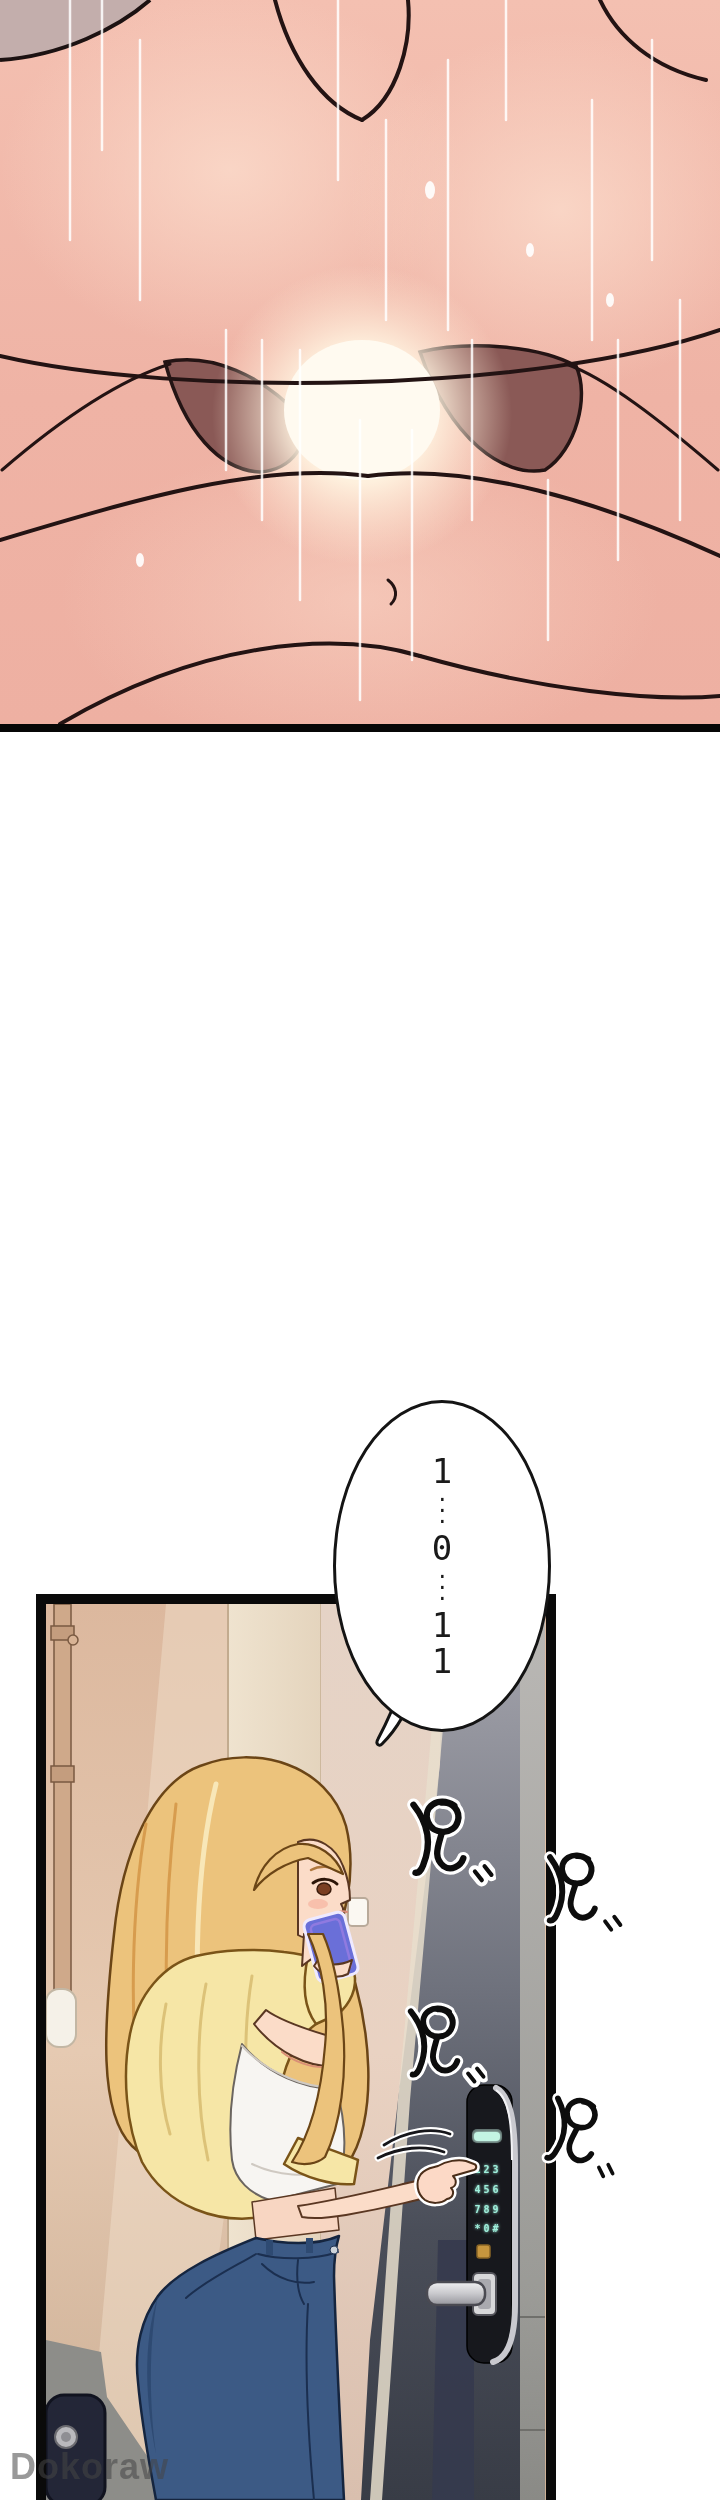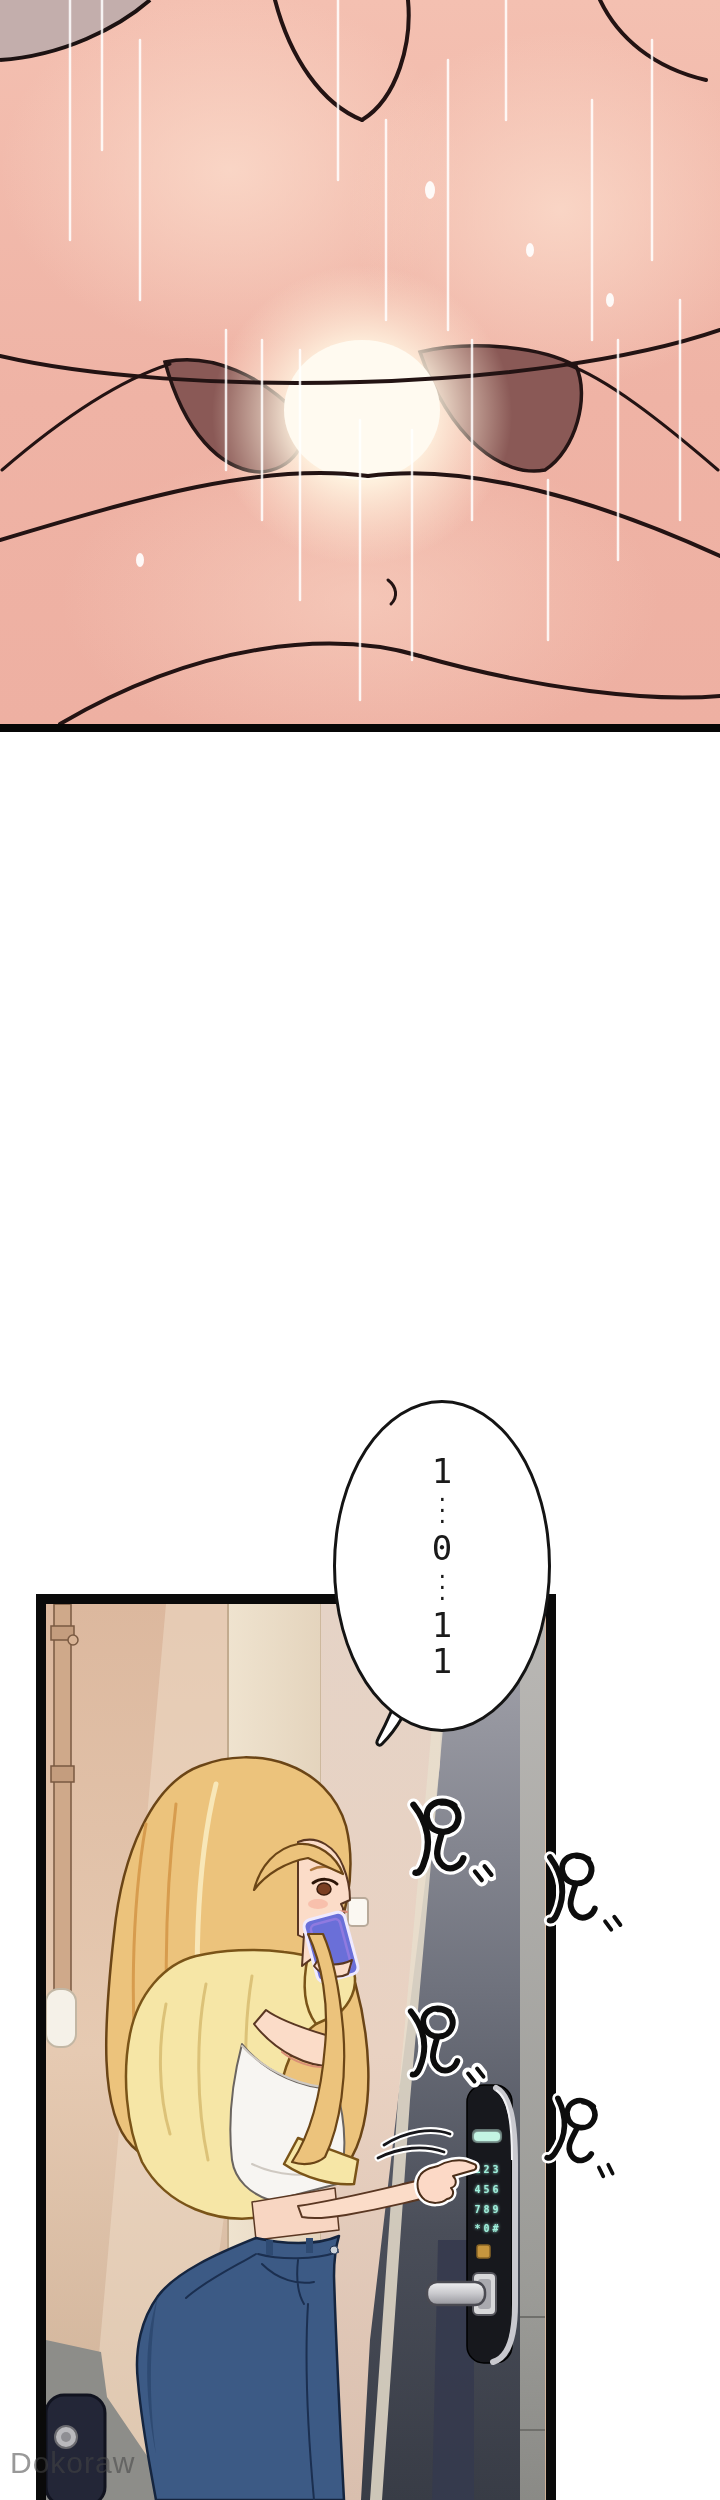--- a/index.html
+++ b/index.html
@@ -19,21 +19,21 @@
   #bubble .digit{font-family:"DejaVu Sans Mono","Liberation Mono",monospace;
                  font-size:34px;line-height:36px;color:#1a1a1a;}
   #bubble .vdots{width:7px;word-break:break-all;font-size:24px;line-height:11px;
                  color:#1a1a1a;text-align:center;margin:6px 0 2px 0;
                  font-family:"DejaVu Sans","Liberation Sans",sans-serif;}
   #bubble-tail{position:absolute;left:370px;top:1686px;z-index:4;}
   
   .sfx{position:absolute;z-index:6;}
   
   #watermark{position:absolute;left:10px;top:2446px;z-index:8;
-             font-size:30px;font-weight:normal;letter-spacing:1px;
+             font-size:36px;font-weight:bold;letter-spacing:1px;
              color:rgba(70,70,70,0.55);}
 </style>
 </head>
 <body>
 
 <div id="page">
 
   <div id="top-panel">
     <svg width="720" height="724" viewBox="0 0 720 724">
       <defs>

